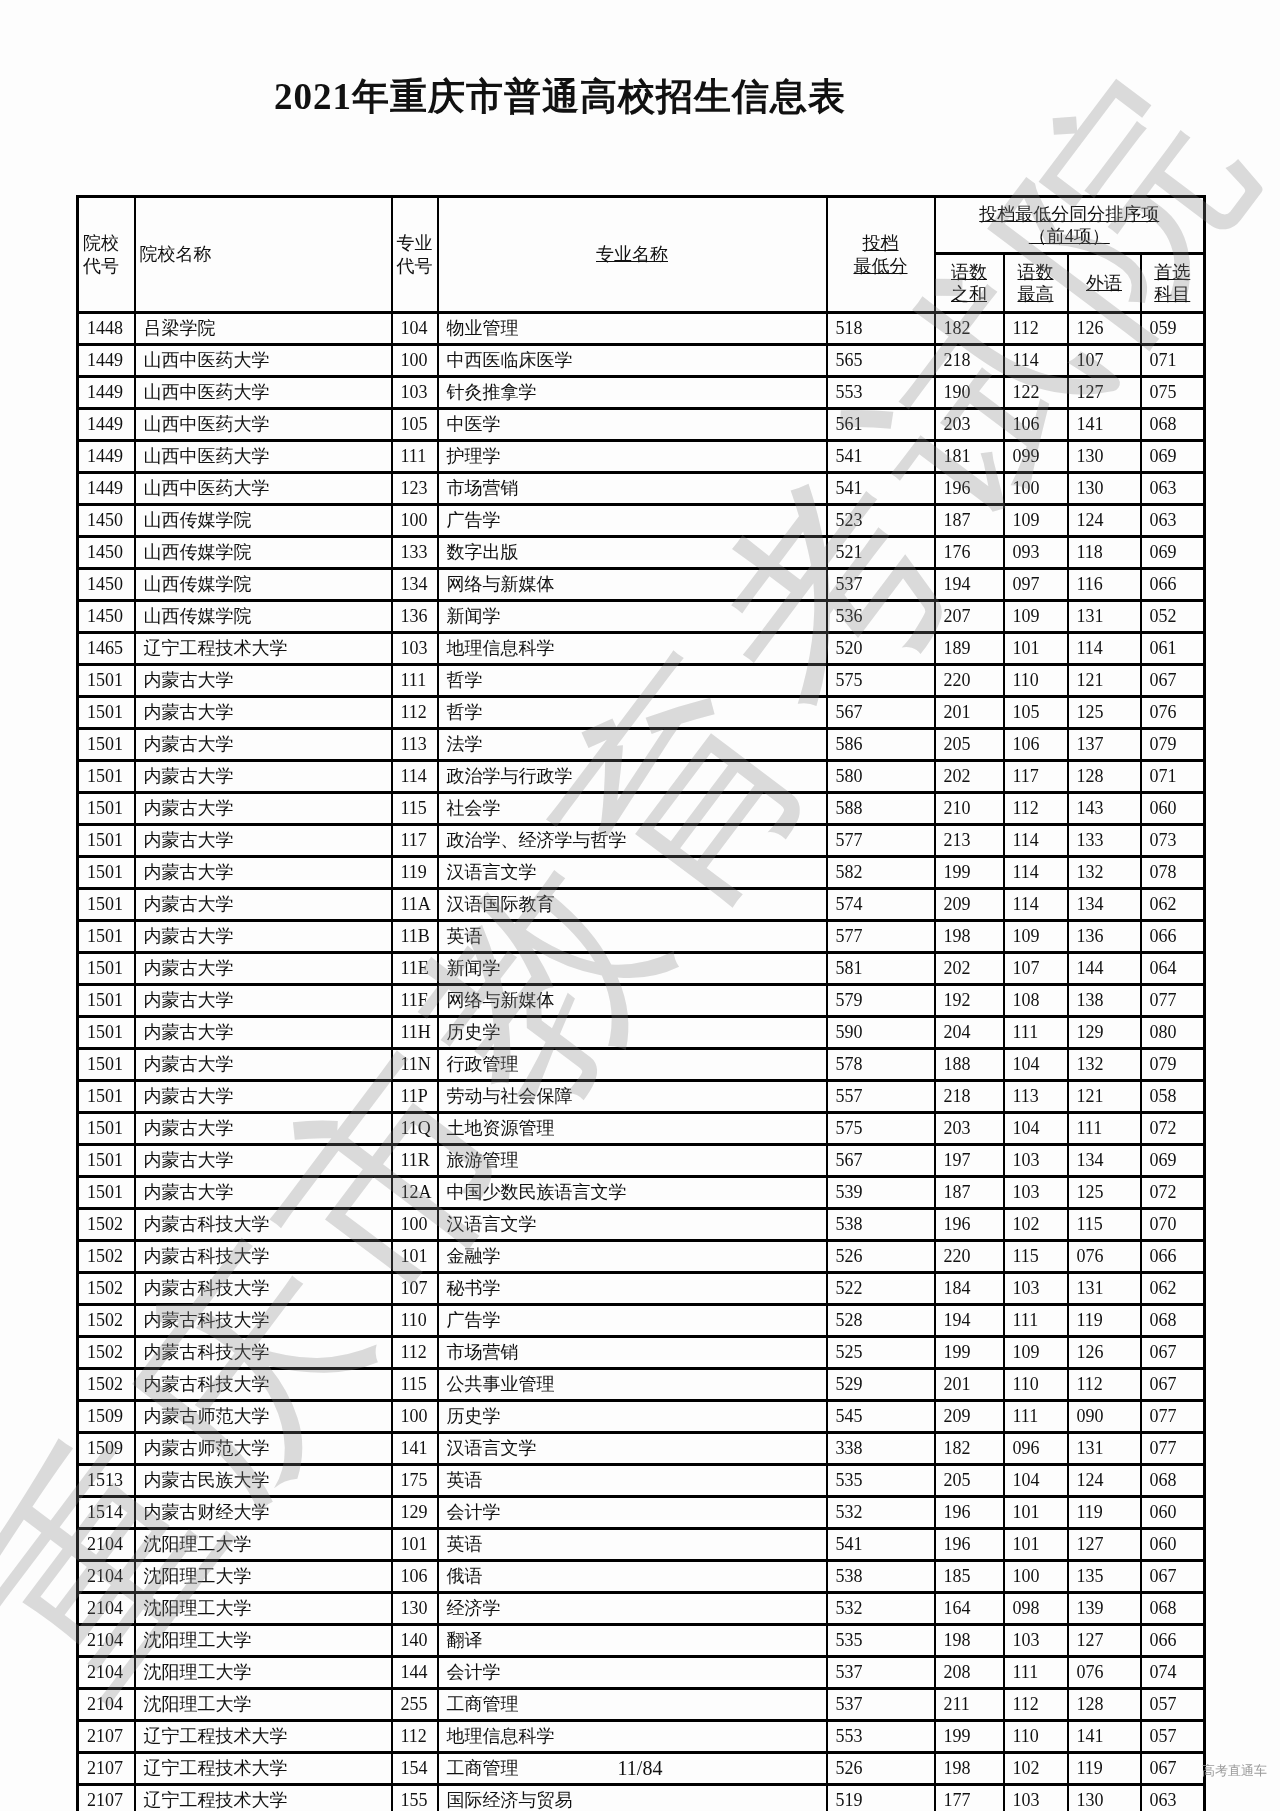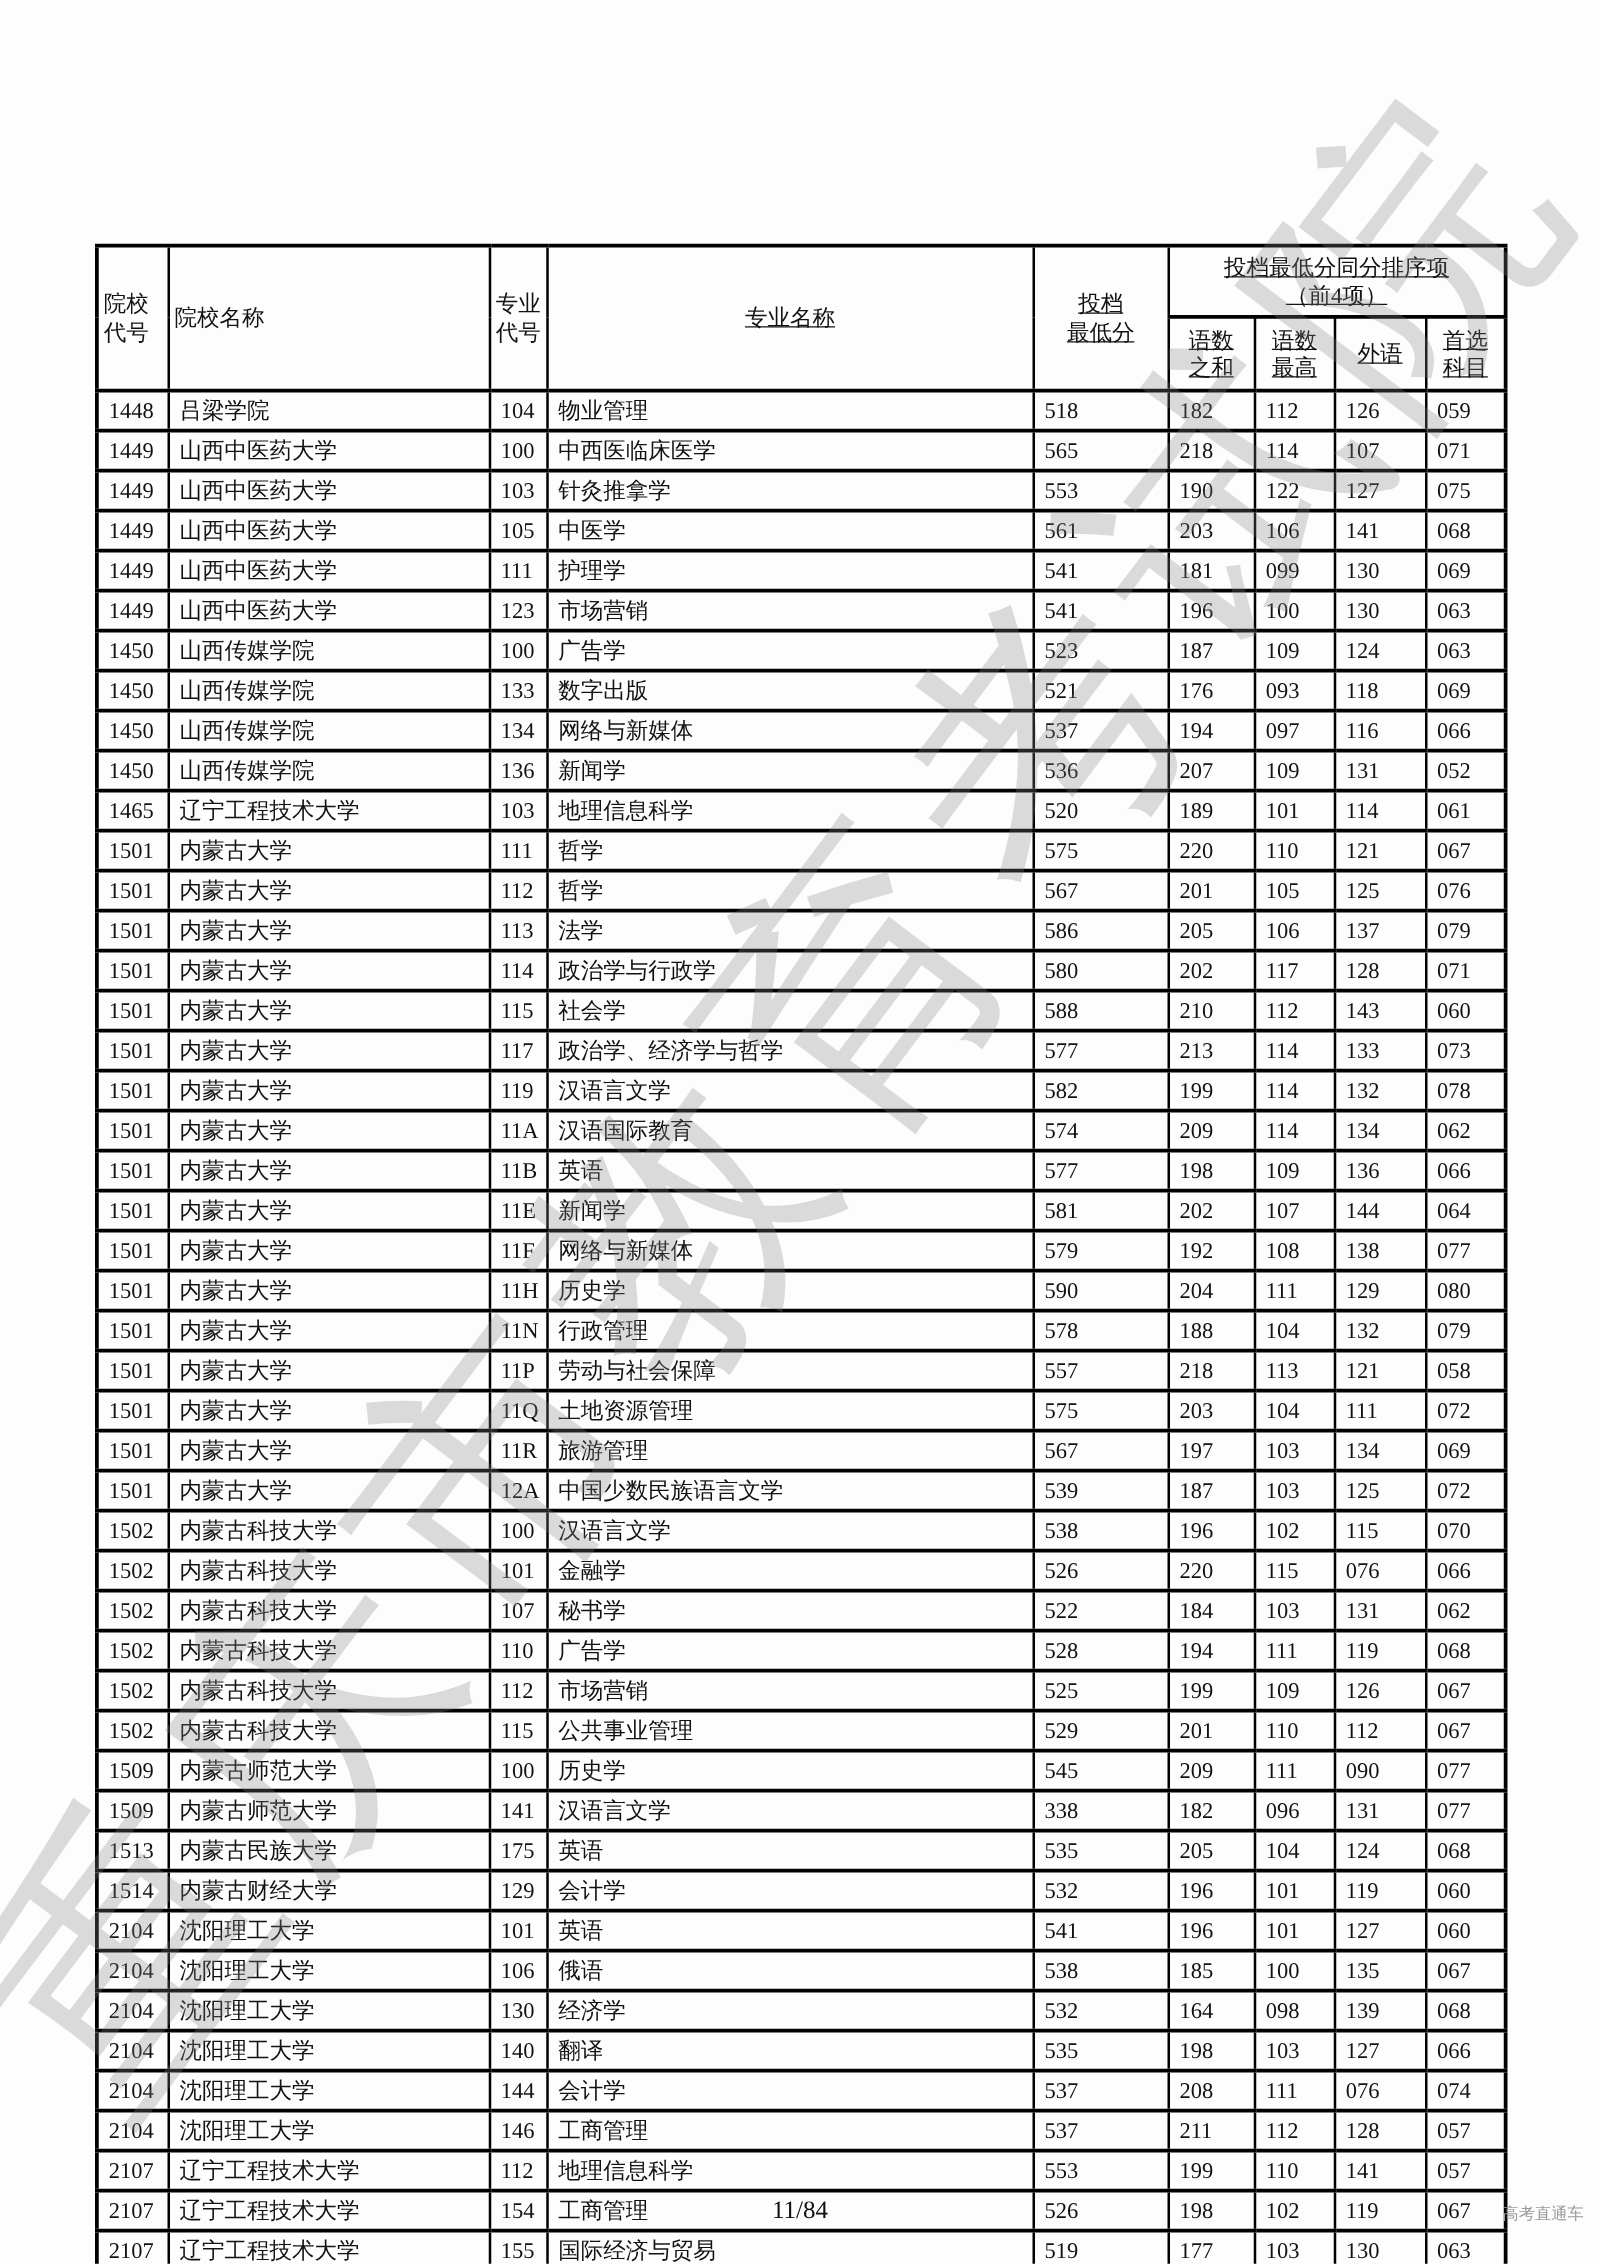--- a/index.html
+++ b/index.html
@@ -106,20 +106,21 @@
     pointer-events: none;
     z-index: 5;
     font-family: "Liberation Serif", "DejaVu Serif", serif;
   }
 </style>
 </head>
 <body>
 
 <div class="page">
 
+  <div class="doc-title">2021年重庆市普通高校招生信息表</div>
 
 
   <table class="score-table">
     <colgroup>
       <col style="width:57px">
       <col style="width:257px">
       <col style="width:46px">
       <col style="width:389px">
       <col style="width:108px">
       <col style="width:69px">
@@ -621,21 +622,21 @@
           <td>会计学</td>
           <td>537</td>
           <td>208</td>
           <td>111</td>
           <td>076</td>
           <td>074</td>
         </tr>
         <tr>
           <td>2104</td>
           <td>沈阳理工大学</td>
-          <td>146</td>
+          <td>255</td>
           <td>工商管理</td>
           <td>537</td>
           <td>211</td>
           <td>112</td>
           <td>128</td>
           <td>057</td>
         </tr>
         <tr>
           <td>2107</td>
           <td>辽宁工程技术大学</td>

